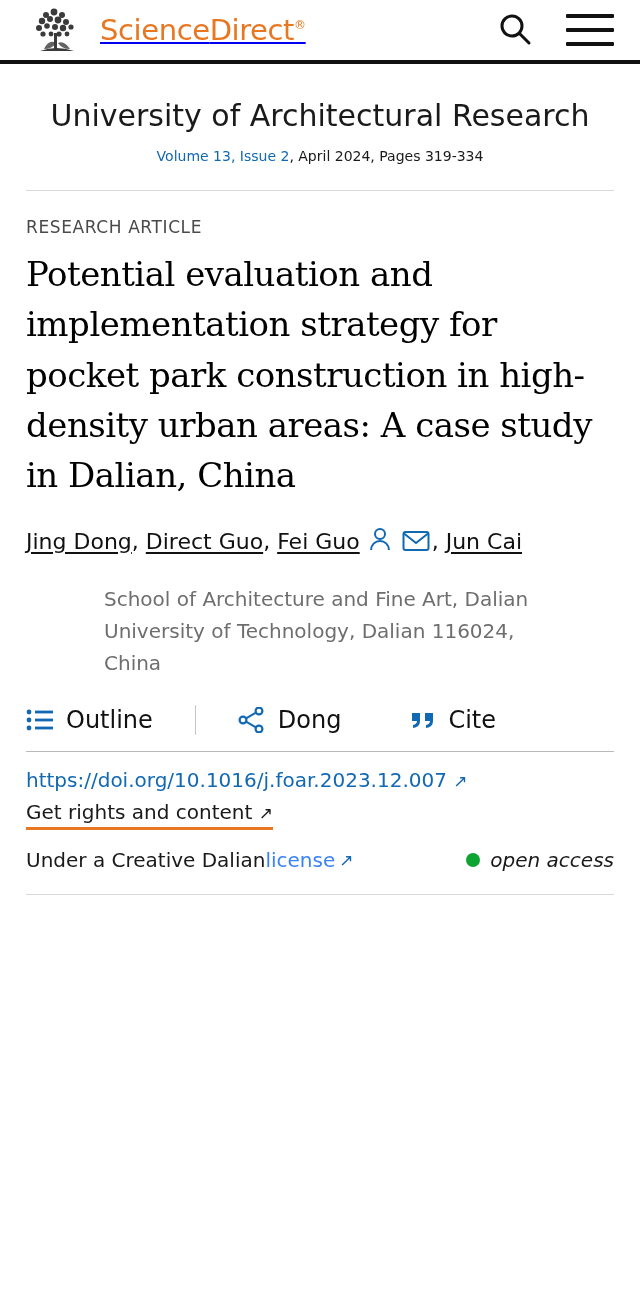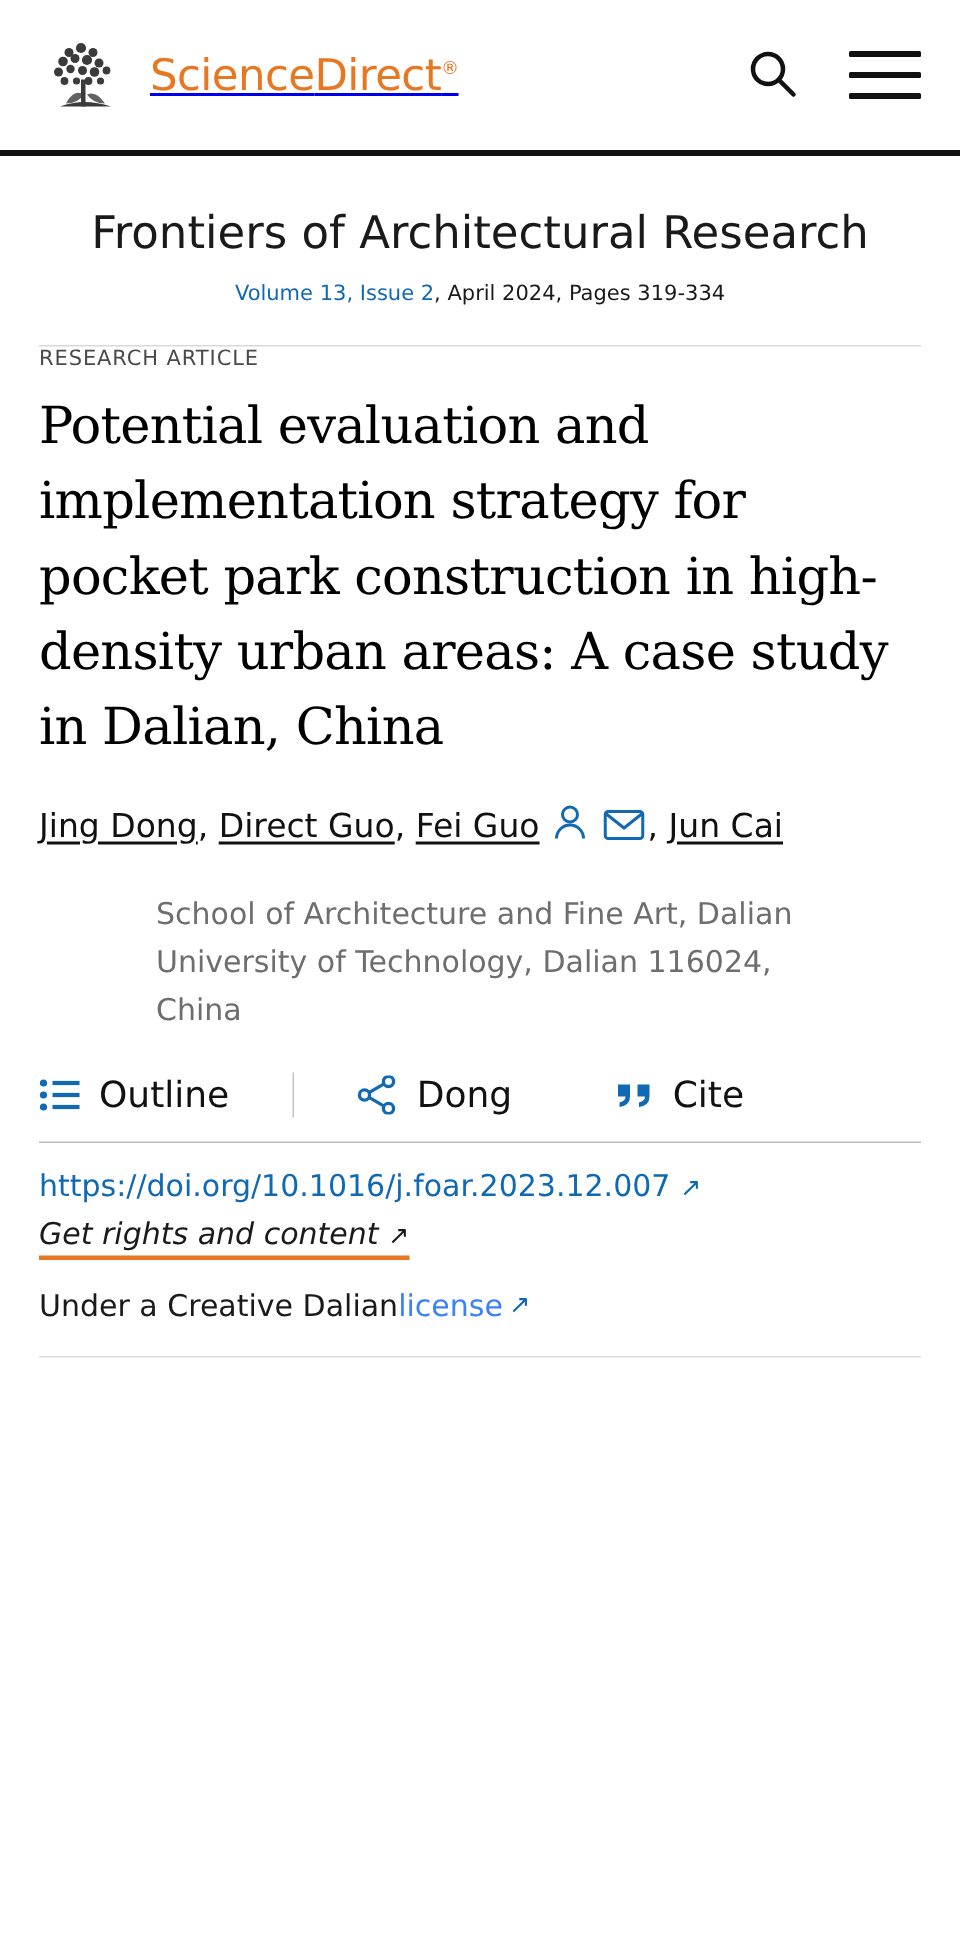--- a/index.html
+++ b/index.html
@@ -6,21 +6,21 @@
   html, body {
     margin: 0; padding: 0;
     width: 640px;
     background: #ffffff;
     font-family: "DejaVu Sans", sans-serif;
   }
   body { width: 640px; height: 1297px; overflow: hidden; position: relative; }
 
   
   .header {
-    height: 104px;
+    height: 64px;
     border-bottom: 4px solid #111111;
     display: flex;
     align-items: center;
     padding: 0 26px;
     background: #ffffff;
   }
   .brand {
     display: flex;
     align-items: center;
     gap: 12px;
@@ -77,21 +77,22 @@
     margin-top: 14px;
     font-size: 14px;
     color: #1a1a1a;
   }
   .journal-meta a {
     color: #1168b3;
     text-decoration: none;
   }
 
   .article-type {
-    font-size: 14px;
+    margin-top: 26px;
+    font-size: 17px;
     letter-spacing: 0.6px;
     color: #4a4a4a;
     text-transform: uppercase;
   }
   .article-title {
     margin: 12px 0 0 0;
     font-family: "DejaVu Serif", serif;
     font-weight: 400;
     font-size: 34px;
     line-height: 1.48;
@@ -160,21 +161,20 @@
     margin-bottom: 8px;
   }
   .arrow { font-size: 17px; }
   .rights {
     display: inline-block;
     font-size: 20px;
     color: #1a1a1a;
     text-decoration: none;
     border-bottom: 3px solid #e87722;
     padding-bottom: 3px;
-    font-style: italic;
   }
   .license-row {
     margin-top: 18px;
     display: flex;
     align-items: center;
     font-size: 20px;
     color: #1a1a1a;
   }
   .license-row a { color: #3b82f6; text-decoration: none; }
   .oa {
@@ -246,21 +246,21 @@
           <span></span>
           <span></span>
       </span>
     </button>
   </div>
 </div>
 
 <div class="article">
 
   <div class="journal-block">
-    <div class="journal-title">Frontiers of Architectural Research</div>
+    <div class="journal-title">University of Architectural Research</div>
     <div class="journal-meta">
       <a href="#">Volume 13, Issue 2</a><span>, April 2024, Pages 319-334</span>
     </div>
   </div>
 
   <div class="article-type">RESEARCH ARTICLE</div>
 
   <h1 class="article-title">Potential evaluation and implementation strategy for pocket park construction in high-density urban areas: A case study in Dalian, China</h1>
 
   <div class="authors">
@@ -328,17 +328,21 @@
     </a>
     <a class="rights" href="#">
       <span>Get rights and content</span>
       <span class="arrow">↗</span>
     </a>
 
     <div class="license-row">
       <span>Under a Creative Dalian </span>
         <a href="#">license</a>
         <span class="arrow" style="color:#1168b3;margin-left:4px;">↗</span>
+      <span class="oa">
+        <span class="oa-dot"></span>
+        <span>open access</span>
+      </span>
     </div>
 
     <div class="bottom-rule"></div>
   </div>
 </div>
 
 </body></html>

